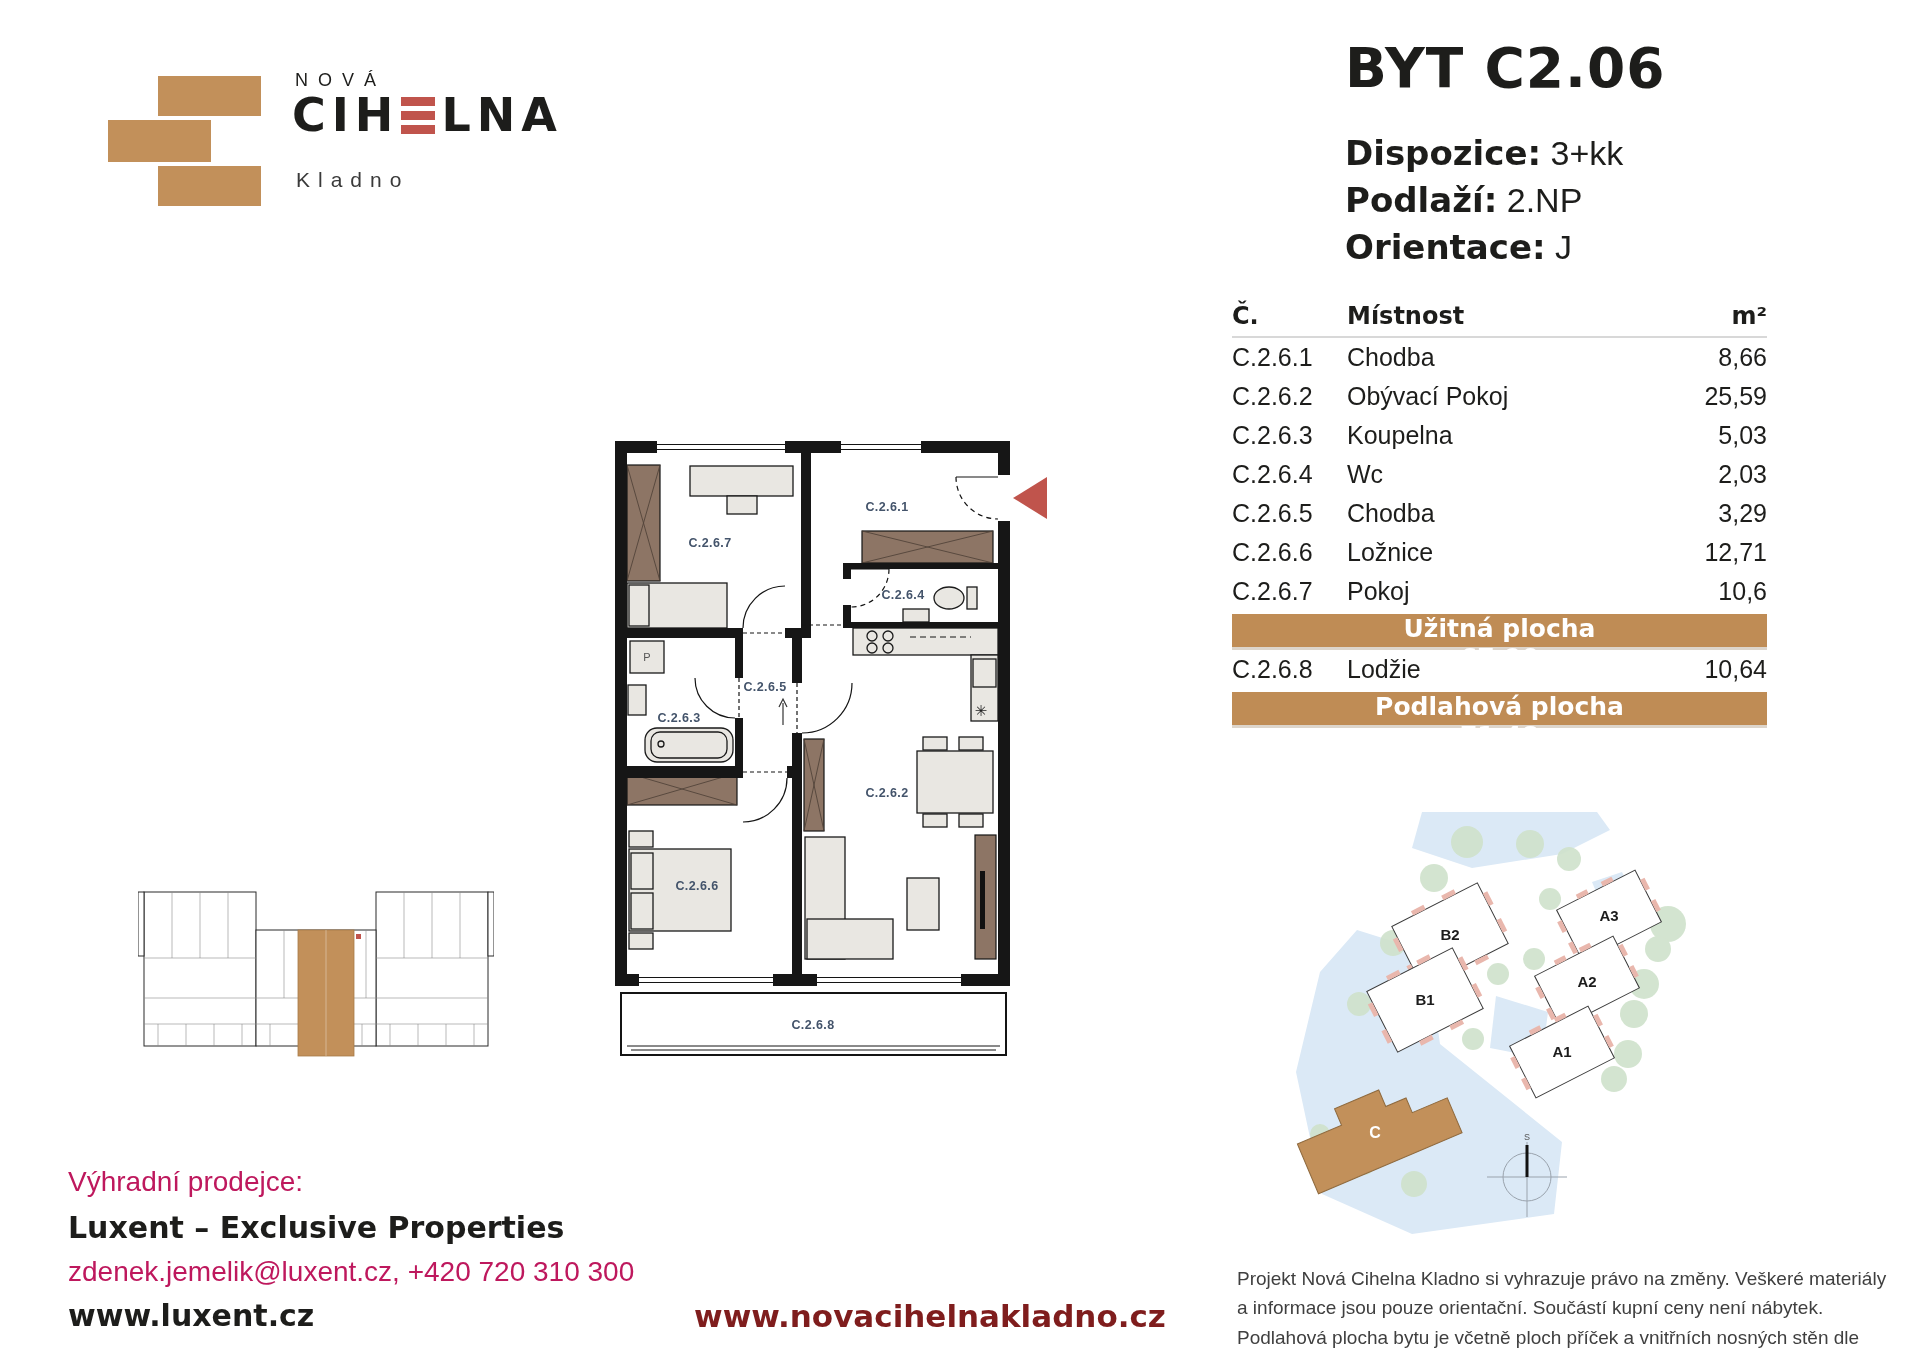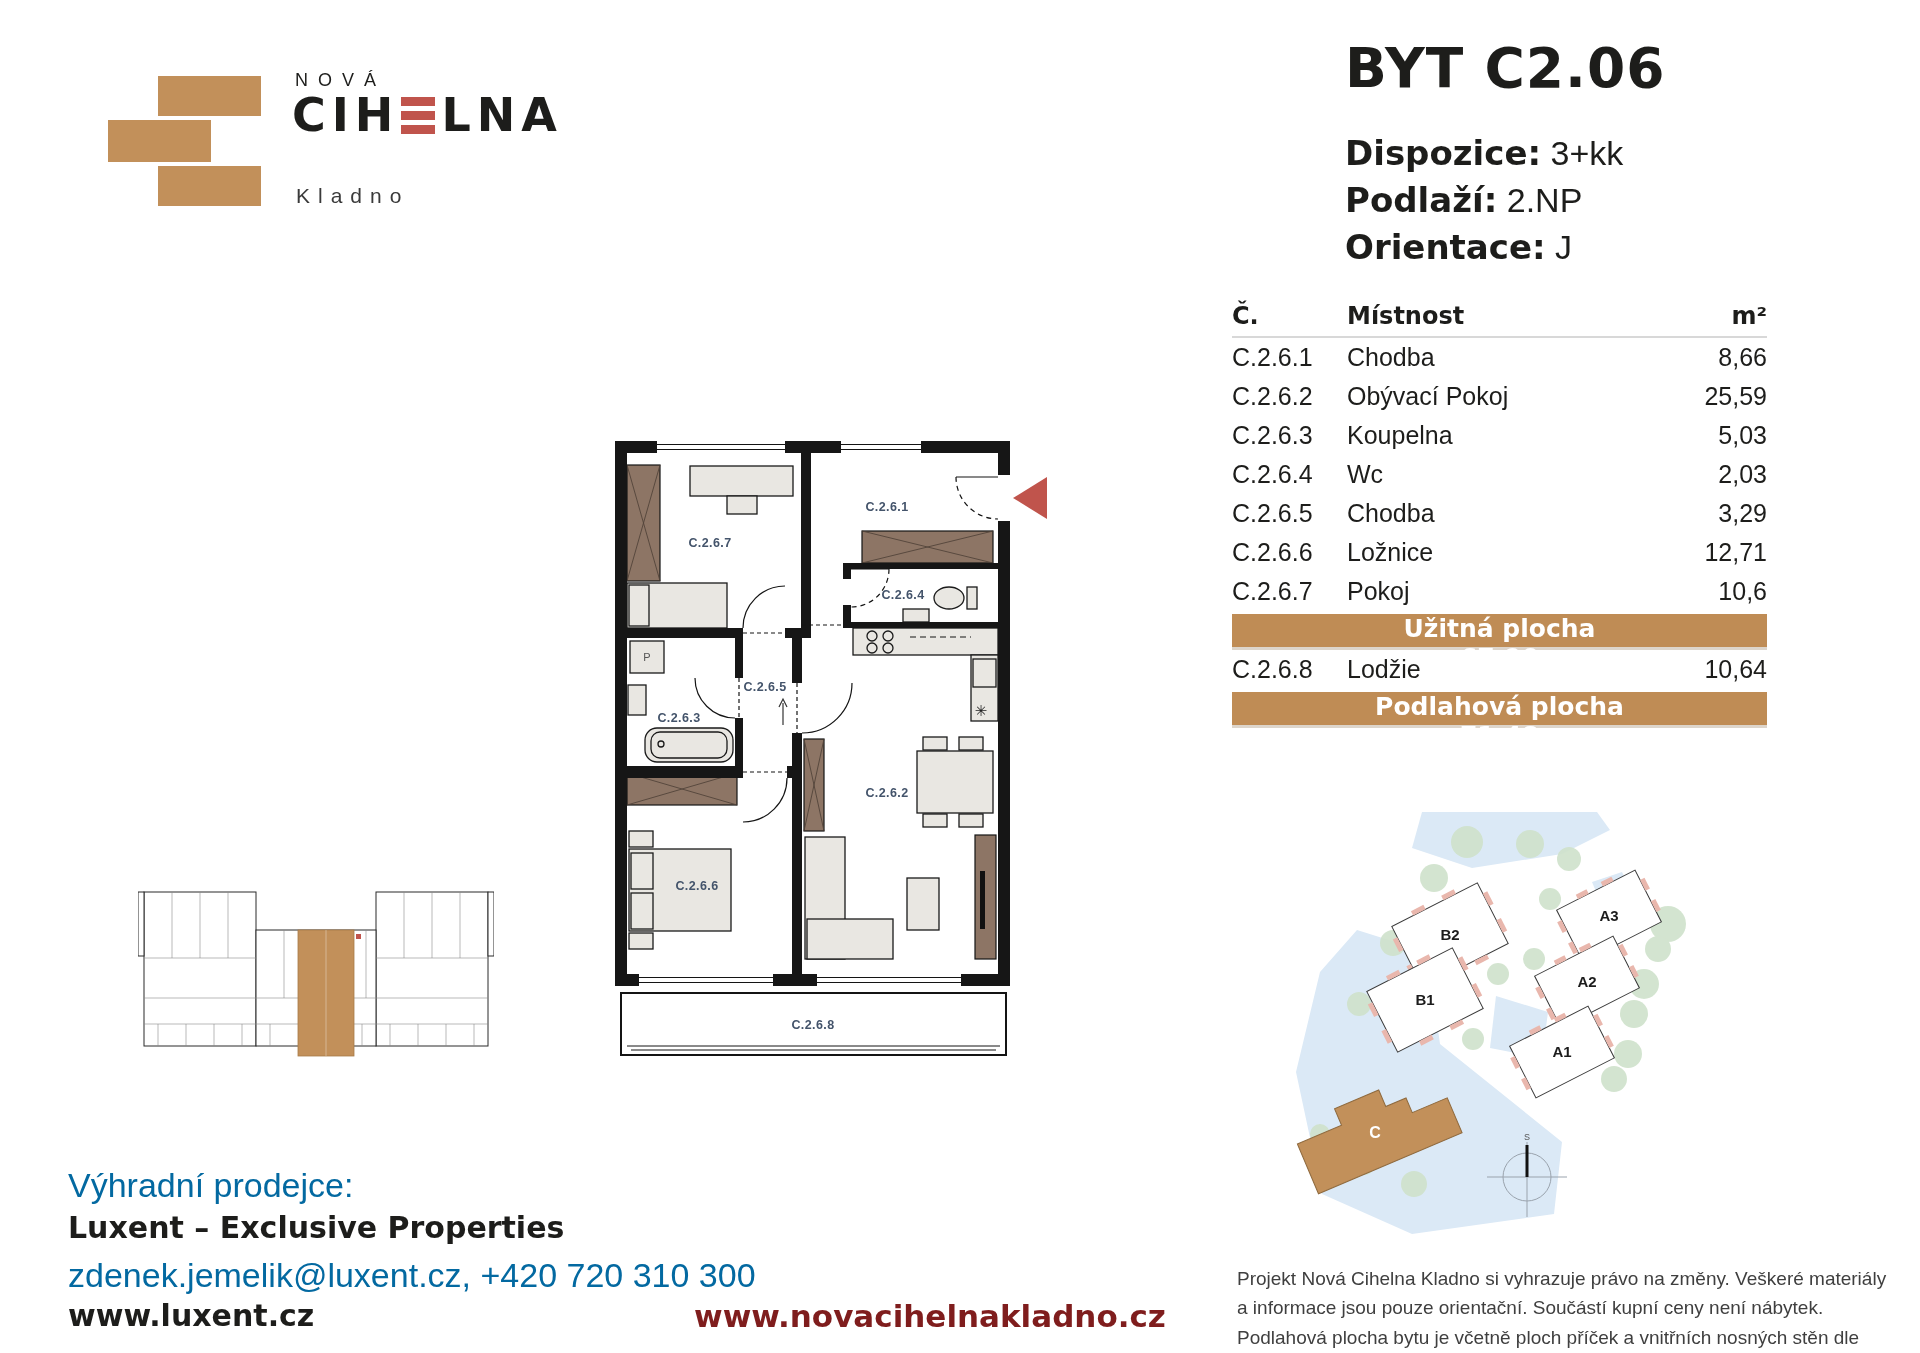--- a/index.html
+++ b/index.html
@@ -24,21 +24,21 @@
   
   .rt{width:535px;font-size:25px;}
   .rt-row{display:grid;grid-template-columns:115px 1fr 95px;align-items:center;height:39px;}
   .rt-head{height:40px;border-bottom:2px solid #d8d8d8;font-family:"DejaVu Sans",sans-serif;font-weight:800;font-size:24px;}
   .rt .area{text-align:right;}
   .band{display:flex;justify-content:space-between;align-items:center;height:33px;margin:3px 0;
         background:#BF8C55;color:#fff;font-family:"DejaVu Sans",sans-serif;font-weight:800;
         font-size:25px;padding:0 12px;box-shadow:0 3px 0 #ddd5cb;flex-direction:column;}
 
   
-  .f-reg{font-size:34px;color:#0369a1;}
+  .f-reg{font-size:28px;color:#be185d;}
   .f-bold{font-family:"DejaVu Sans",sans-serif;font-weight:800;font-size:30px;color:#1d1d1b;}
   .f-red{font-family:"DejaVu Sans",sans-serif;font-weight:800;font-size:31px;color:#7f1d1d;}
   .disclaimer{font-size:19px;line-height:1.55;color:#3f3f3f;width:660px;}
 
   svg text.rlabel{font-family:"Liberation Sans",sans-serif;font-size:12.5px;font-weight:700;fill:#44546b;letter-spacing:.4px;}
   svg text.slabel{font-family:"Liberation Sans",sans-serif;font-size:15px;font-weight:600;fill:#1c1c1c;}
 </style>
 </head>
 <body>
 
@@ -52,21 +52,21 @@
   <div class="abs logo-line1" style="left:295px;top:70px;">NOVÁ</div>
   <div class="abs logo-brand disp" style="left:292px;top:88px;">
     <span>CIH</span>
       <span class="logo-ebars">
         <span></span>
         <span></span>
         <span></span>
       </span>
       <span>LNA</span>
   </div>
-  <div class="abs logo-city" style="left:296px;top:184px;">Kladno</div>
+  <div class="abs logo-city" style="left:296px;top:168px;">Kladno</div>
 
   <div class="abs title disp" style="left:1345px;top:36px;">BYT C2.06</div>
   <div class="abs" style="left:1345px;top:130px;">
     <div class="spec"><b>Dispozice:</b> <span>3+kk</span></div>
     <div class="spec"><b>Podlaží:</b> <span>2.NP</span></div>
     <div class="spec"><b>Orientace:</b> <span>J</span></div>
   </div>
 
   <div class="abs rt" style="left:1232px;top:296px;">
     <div class="rt-row rt-head">

